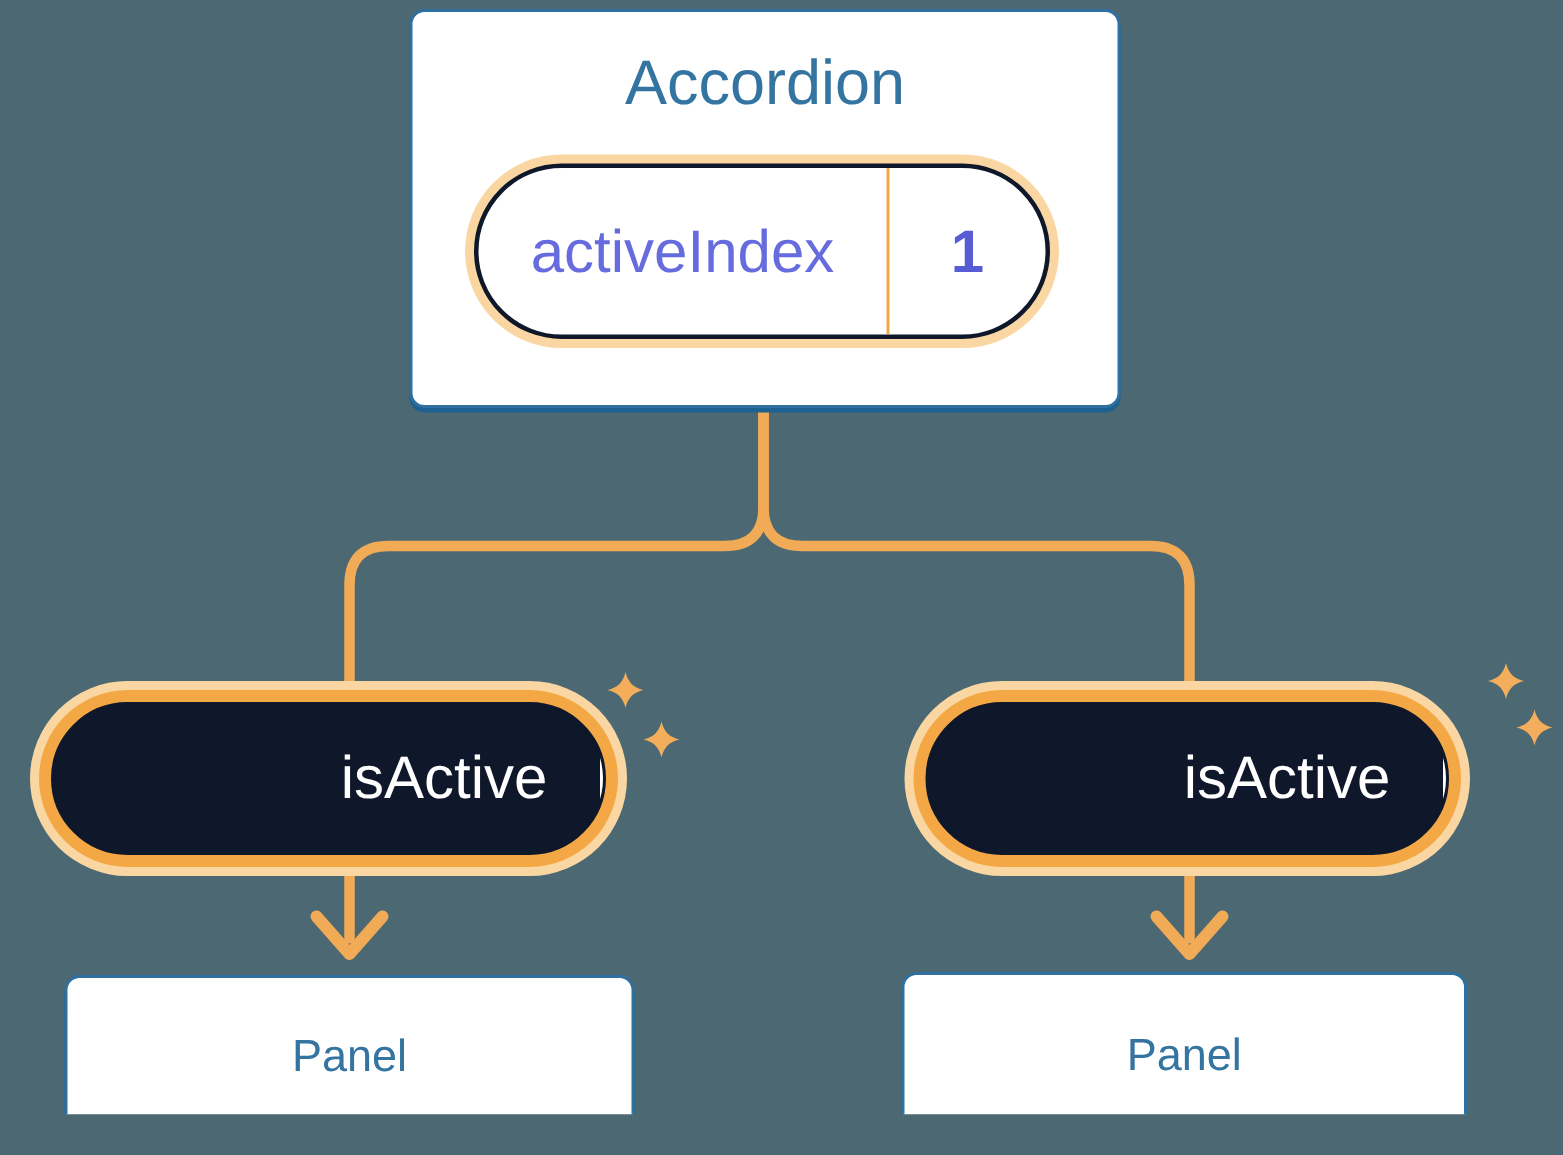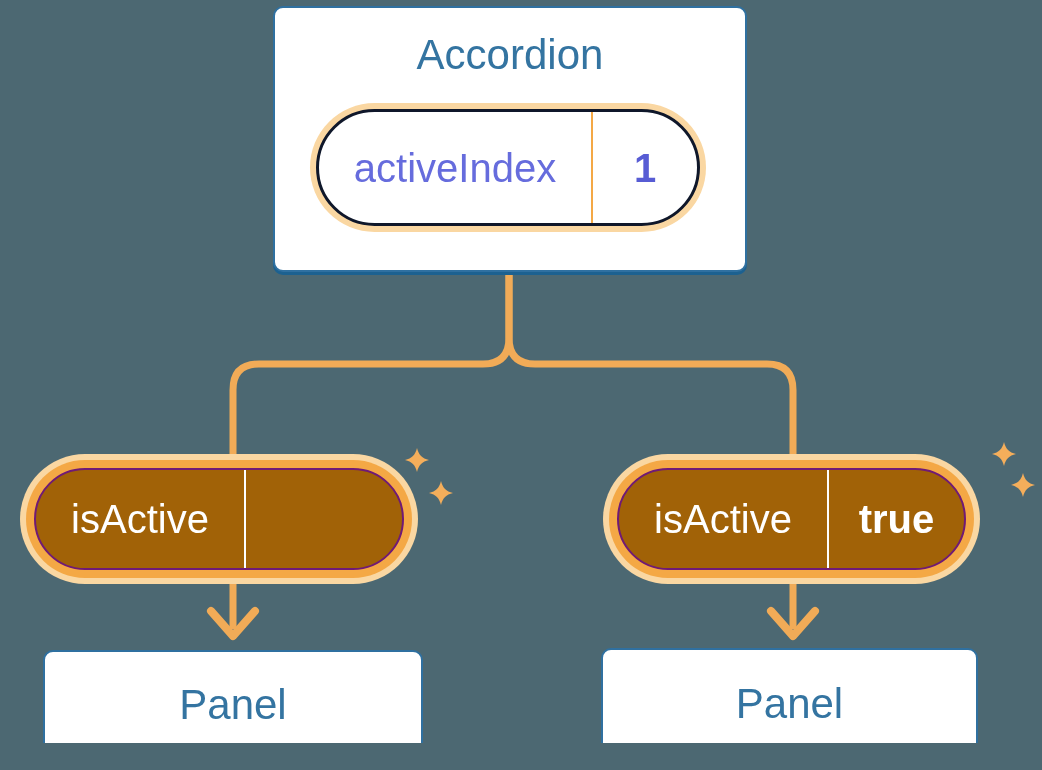--- a/index.html
+++ b/index.html
@@ -36,21 +36,21 @@
     color: #3474A1;
     line-height: 1.1;
   }
   .accordion-card { left: 273px; top: 6px; width: 474px; height: 266px; }
   .accordion-title { left: 273px; top: 32px; width: 474px; }
   .panel-left  { left: 43px;  top: 650px; width: 380px; height: 110px; }
   .panel-right { left: 601px; top: 648px; width: 377px; height: 112px; }
   .panel-title {
     position: absolute; left: 0; top: 0; right: 0; bottom: 0;
     display: flex; align-items: center; justify-content: center;
-    font-size: 42px; font-weight: 500; color: #3474A1;
+    font-size: 30px; font-weight: 500; color: #3474A1;
   }
   
   .pill {
     position: absolute;
     border-radius: 999px;
     background: #FAD7A2;          
     padding: 6px;
     box-sizing: border-box;
   }
   .pill-state { left: 310px; top: 103px; width: 396px; height: 129px; }
@@ -67,25 +67,26 @@
     border: 3px solid #0f172a;    
     background: #FFFFFF;
   }
   .pill-core.prop {
     background: #F4A845;          
     padding: 8px;
   }
   .prop-inner {
     flex: 1;
     display: flex;
-    background: #a16207;          
-    border: 2px solid #701a75;    
+    background: #0f172a;          
+    border: 2px solid #0f172a;    
     border-radius: 999px;
     box-sizing: border-box;
     overflow: hidden;
+    justify-content: flex-end;
   }
   .cell {
     display: flex;
     align-items: center;
     justify-content: center;
     font-size: 40px;
     line-height: 1;
   }
   .cell.label { width: 272px; }
   .prop-inner .cell.label { width: 208px; }
@@ -139,21 +140,20 @@
         <div class="divider prop"></div>
       </div>
     </div>
   </div>
 
   <div class="pill pill-prop-right">
     <div class="pill-core prop">
       <div class="prop-inner">
         <div class="cell label prop-text">isActive</div>
         <div class="divider prop"></div>
-        <div class="cell value prop-text">true</div>
       </div>
     </div>
   </div>
 
   <div class="card panel-left">
     <div class="panel-title">Panel</div>
   </div>
   <div class="card panel-right">
     <div class="panel-title">Panel</div>
   </div>

